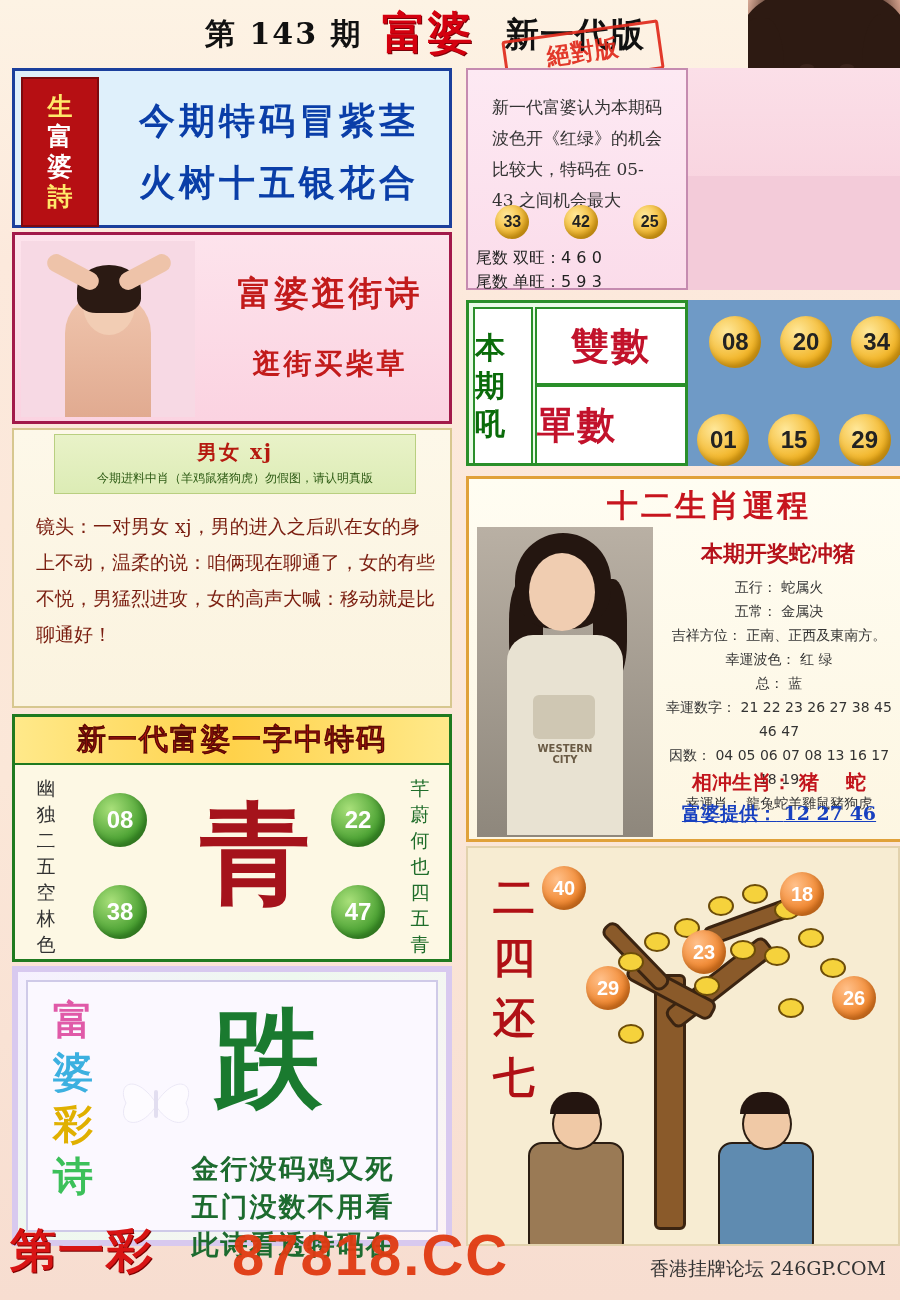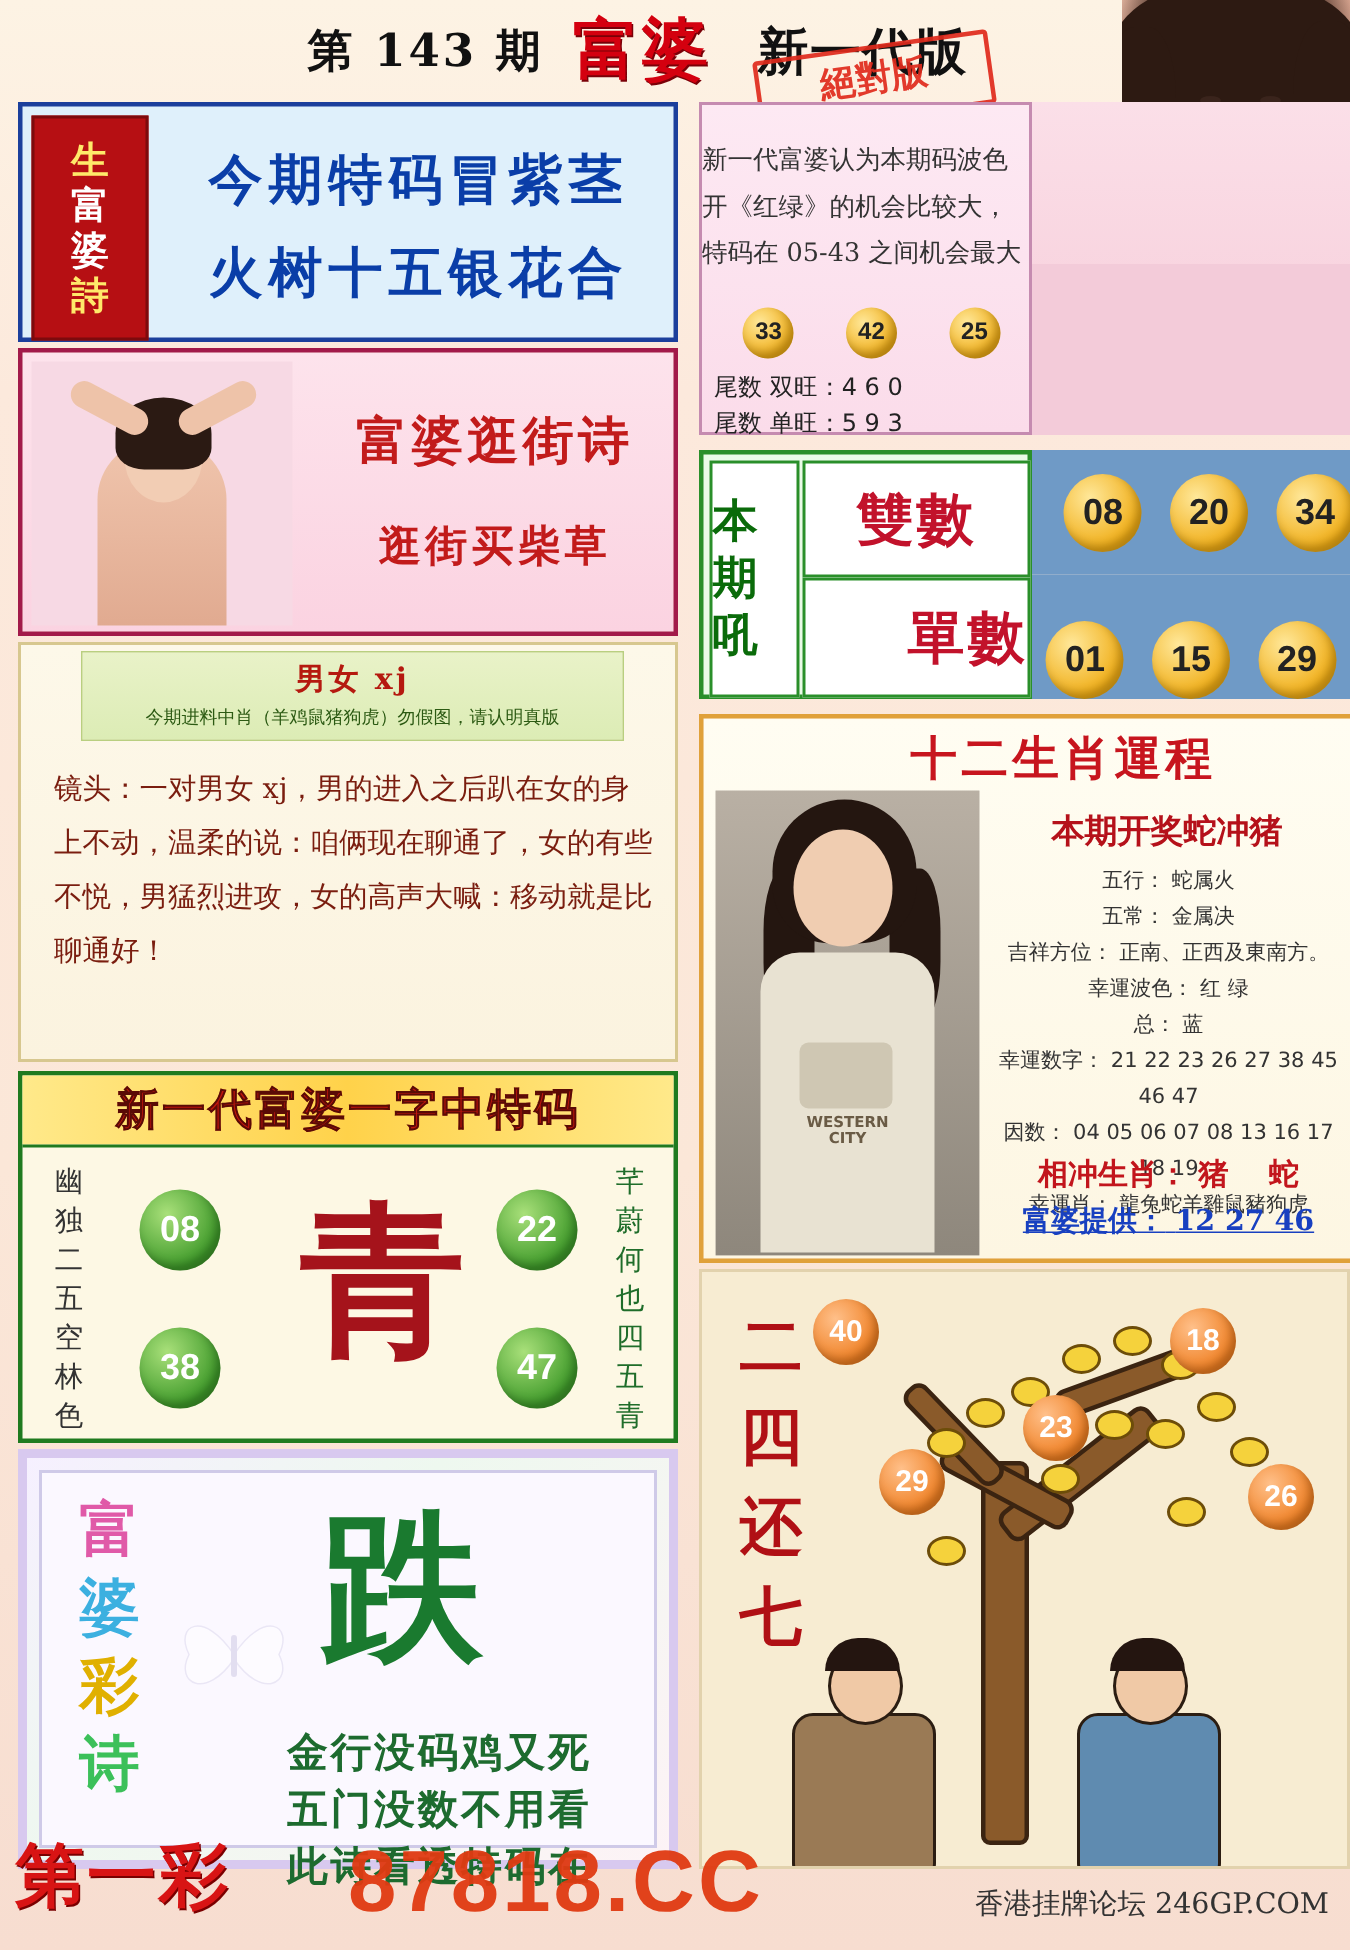--- a/index.html
+++ b/index.html
@@ -105,40 +105,40 @@
   .fall .big{position:absolute;left:160px;top:26px;width:180px;text-align:center;font-size:108px;font-weight:bold;
      color:#1a7a2f;font-family:"DejaVu Serif","Liberation Serif",serif;line-height:120px;}
   .fall .lines{position:absolute;left:120px;top:178px;width:310px;}
   .fall .lines div{font-size:27px;font-weight:bold;color:#1d6b2f;line-height:38px;text-align:center;
      font-family:"DejaVu Serif","Liberation Serif",serif;letter-spacing:2px;}
   .bfly{position:absolute;left:98px;top:96px;width:80px;height:70px;opacity:.55;}
 
   
   .rtext{left:466px;top:68px;width:222px;height:222px;border:2px solid #c58bb0;
      background:linear-gradient(180deg,#fde9f3,#fbdcea);}
-  .rtext p{margin:0;font-size:17px;line-height:31px;color:#333;padding:0 0;
+  .rtext p{margin:0;font-size:17px;line-height:31px;color:#333;padding:0 24px;
      font-family:"DejaVu Serif","Liberation Serif",serif;}
   .rt-balls{position:absolute;left:10px;top:135px;width:206px;display:flex;justify-content:space-around;}
   .rt-balls .ball{width:34px;height:34px;font-size:16px;}
   .rt-tail{position:absolute;left:8px;top:176px;font-size:16px;line-height:24px;color:#222;}
 
   
   .bigphoto{left:688px;top:68px;width:212px;height:222px;background:linear-gradient(180deg,#fbdfe8,#f6cbd8);overflow:hidden;}
   .bigphoto .blk{position:absolute;left:0;top:108px;width:212px;height:114px;background:#f3cbd9;}
 
   
   .sd{left:466px;top:300px;width:222px;height:166px;border:3px solid #2a8f2a;background:#eafbe7;}
   .sd .lbl{position:absolute;left:4px;top:4px;width:56px;height:154px;border:2px solid #2a8f2a;background:#fff;
      display:flex;flex-direction:column;align-items:center;justify-content:center;}
   .sd .lbl span{font-size:30px;font-weight:bold;color:#0a6b0a;line-height:38px;
      font-family:"DejaVu Serif","Liberation Serif",serif;}
   .sd .r1{position:absolute;left:66px;top:4px;width:148px;height:74px;border:2px solid #2a8f2a;background:#fff;
      display:flex;align-items:center;justify-content:center;}
   .sd .r2{position:absolute;left:66px;top:82px;width:148px;height:76px;border:2px solid #2a8f2a;background:#fff;
-     display:flex;align-items:center;justify-content:flex-end;}
+     display:flex;align-items:center;justify-content:flex-start;}
   .sd .r1 span,.sd .r2 span{font-size:38px;font-weight:bold;color:#c2122b;letter-spacing:2px;
      font-family:"DejaVu Serif","Liberation Serif",serif;}
   .numrow{position:absolute;width:212px;height:83px;display:flex;align-items:center;justify-content:space-around;}
   .numrow .ball{width:52px;height:52px;font-size:24px;}
   .nr1{left:688px;top:300px;background:#6f9ac6;padding-left:12px;}
   .nr2{left:688px;top:383px;background:#6f9ac6;align-items:flex-end;}
 
   
   .zodiac{left:466px;top:476px;width:512px;height:366px;border:3px solid #e0a13a;
      background:linear-gradient(180deg,#fffdf2,#fdf6e2);}

